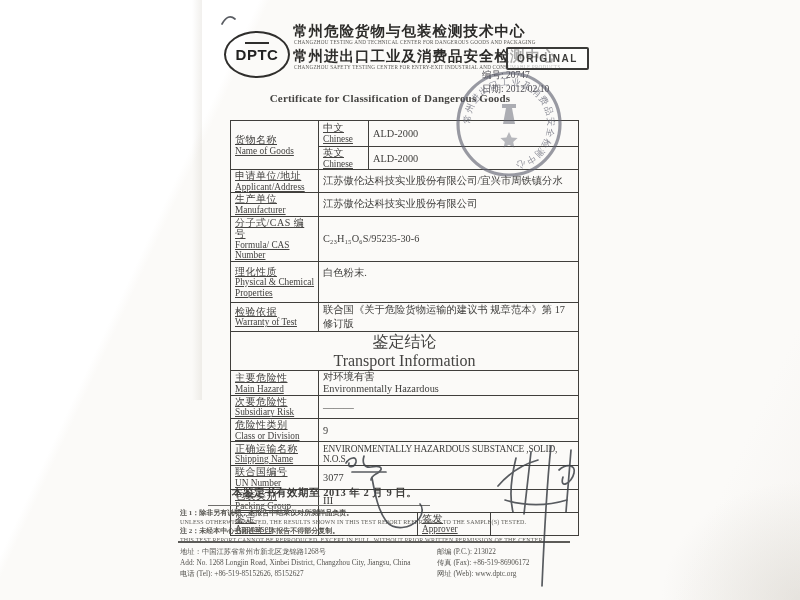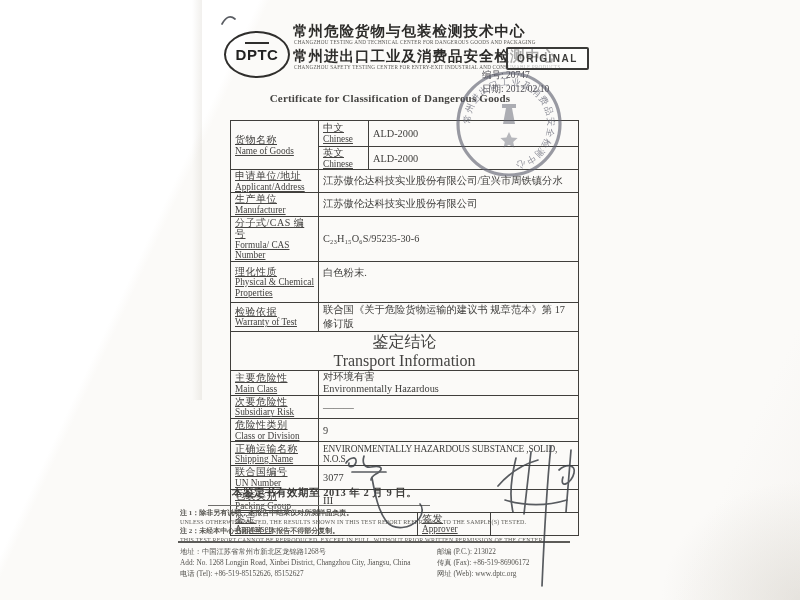--- a/index.html
+++ b/index.html
@@ -153,21 +153,21 @@
     </tr>
     <tr style="height:22px">
       <td colspan="5" class="sec">
         <div class="lbl zh">鉴定结论</div>
         <div class="lbl en">Transport Information</div>
       </td>
     </tr>
     <tr style="height:23px">
       <td class="lbl">
         <div class="zh">主要危险性</div>
-        <div class="en">Main Class</div>
+        <div class="en">Main Hazard</div>
       </td>
       <td colspan="4" class="val vline2">
         <div>对环境有害</div>
         <div>Environmentally Hazardous</div>
       </td>
     </tr>
     <tr style="height:23px">
       <td class="lbl">
         <div class="zh">次要危险性</div>
         <div class="en">Subsidiary Risk</div>

